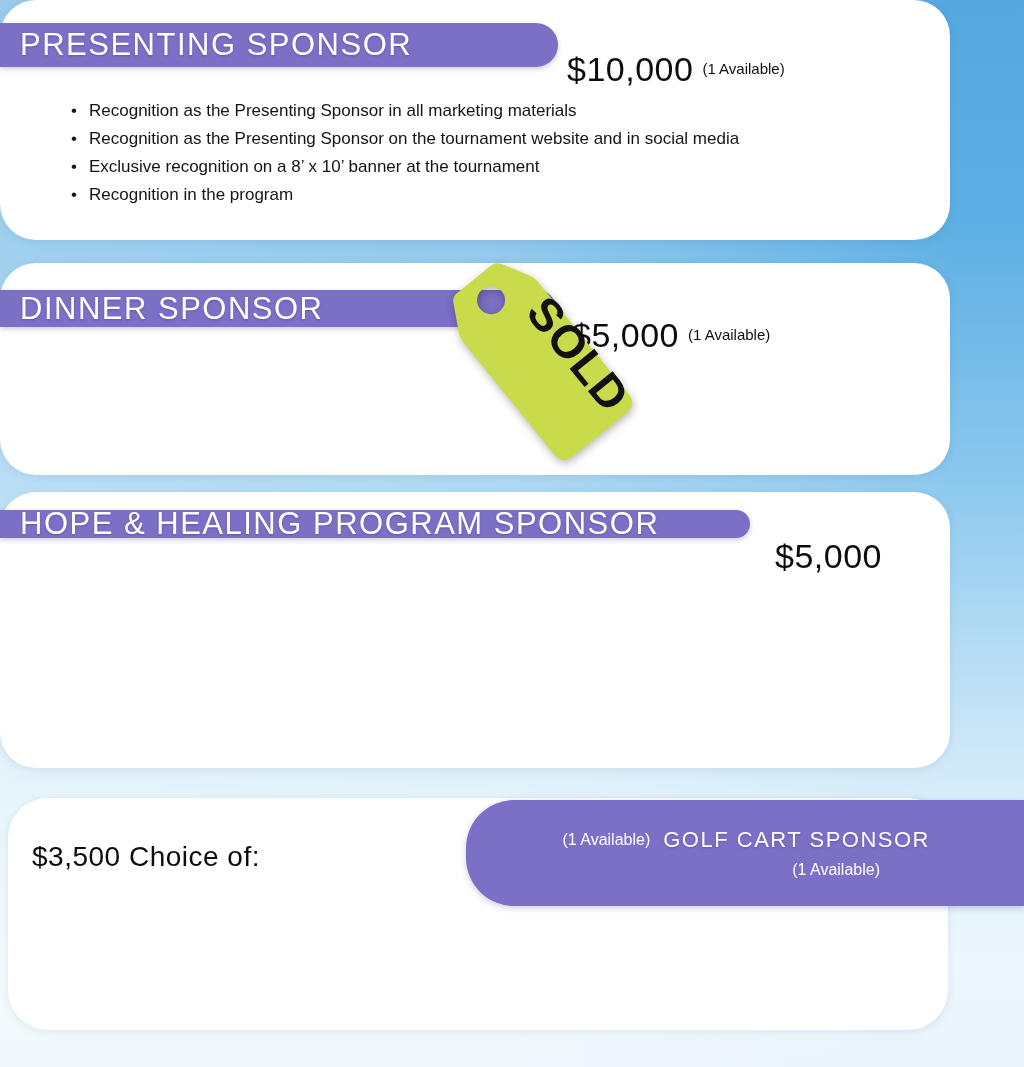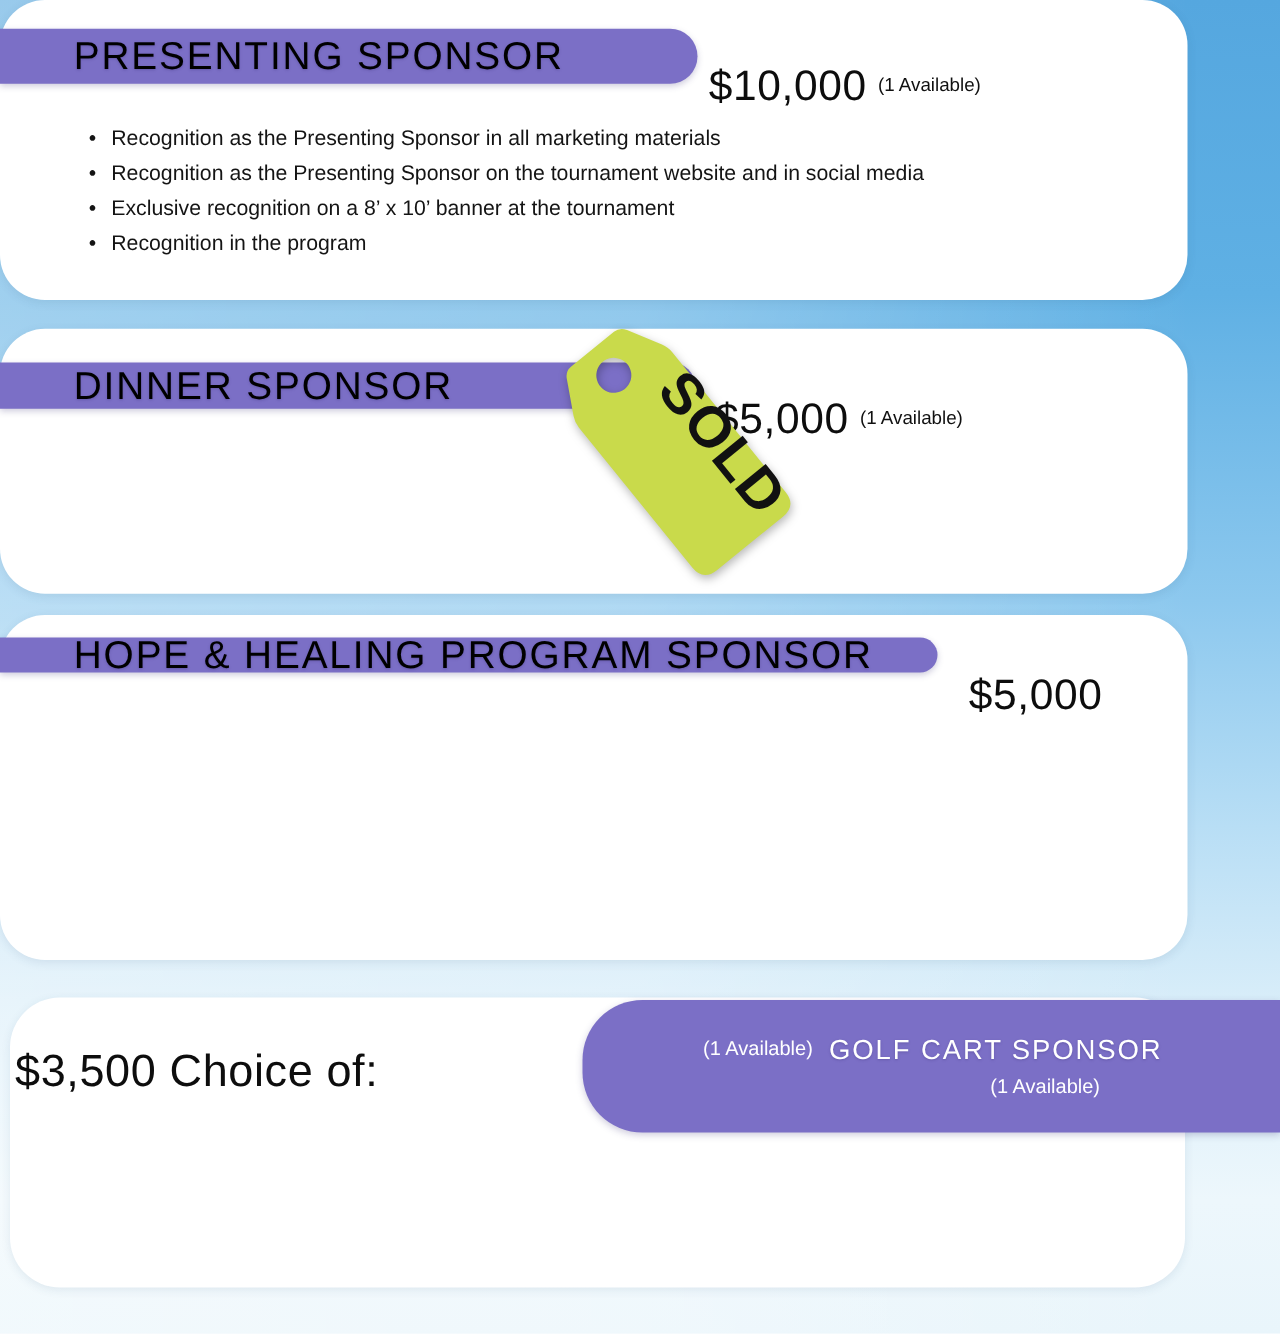--- a/index.html
+++ b/index.html
@@ -30,23 +30,22 @@
   .banner{
     position:absolute;left:0;background:var(--banner-purple);
     border-radius:0 22px 22px 0;
     display:flex;align-items:center;padding-left:20px;
     box-shadow:0 2px 5px rgba(60,50,120,0.25);
   }
   #banner-presenting{top:23px;width:558px;height:44px;}
   #banner-dinner{top:290px;width:556px;height:37px;}
   #banner-hope{top:510px;width:750px;height:28px;}
   .banner-title{
-    color:#000000;font-size:31px;letter-spacing:1.5px;white-space:nowrap;
+    color:#ffffff;font-size:31px;letter-spacing:1.5px;white-space:nowrap;
     text-shadow:0 1px 2px rgba(60,50,120,0.35);
-    margin-left:39px;
   }
 
   .price-row{position:absolute;display:flex;align-items:baseline;gap:9px;white-space:nowrap;margin-top:24px;}
   #price-presenting{left:567px;top:23px;height:44px;align-items:center;}
   #price-dinner{left:572px;top:290px;height:43px;align-items:center;}
   #price-hope{left:775px;top:510px;height:45px;align-items:center;}
   .price{font-size:34px;color:#0d0d0d;letter-spacing:0.5px;}
   .avail{font-size:15px;color:#101010;position:relative;top:-1px;}
 
   ul.bullets{list-style:none;margin:12px;padding:0;position:absolute;color:var(--text-black);}
@@ -57,21 +56,21 @@
   #bullets-dinner{left:63px;top:346px;font-size:17px;}
   #bullets-dinner li{line-height:28px;}
 
   .choice-line{
     position:absolute;left:14px;top:570px;width:930px;margin:0;
     font-size:19.5px;line-height:28.5px;color:var(--text-black);
   }
   .choice-line .link{color:var(--link-purple);}
 
   #big-choice-label{
-    position:absolute;left:12px;top:836px;font-size:36px;letter-spacing:0.5px;
+    position:absolute;left:32px;top:836px;font-size:28px;letter-spacing:0.5px;
     color:#0d0d0d;line-height:42px;white-space:nowrap;
   }
 
   #banner-options{
     position:absolute;left:466px;top:800px;width:558px;height:106px;
     background:var(--banner-purple);border-radius:48px 0 0 48px;
     display:flex;flex-direction:column;justify-content:center;gap:8px;
     box-shadow:0 2px 6px rgba(60,50,120,0.25);
   }
   .opt-row{display:flex;align-items:center;justify-content:flex-end;white-space:nowrap;}

